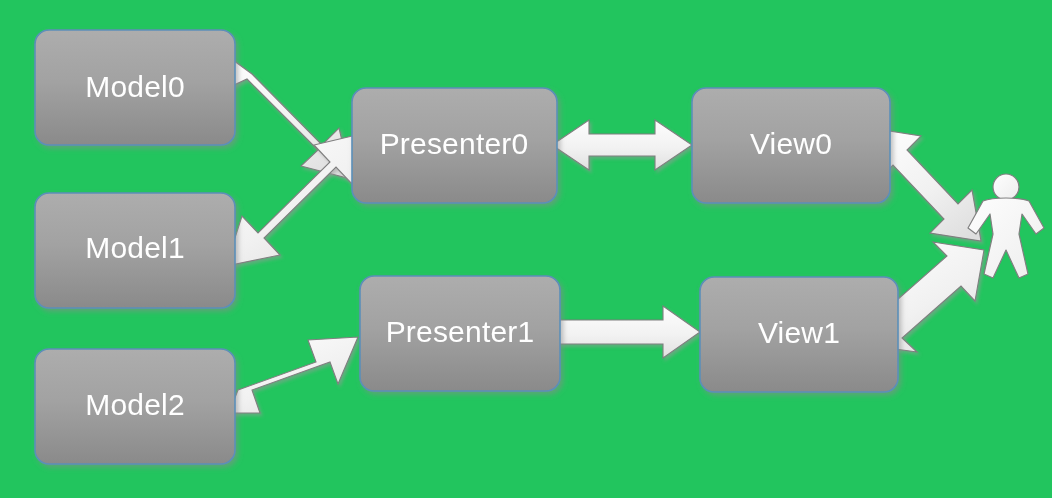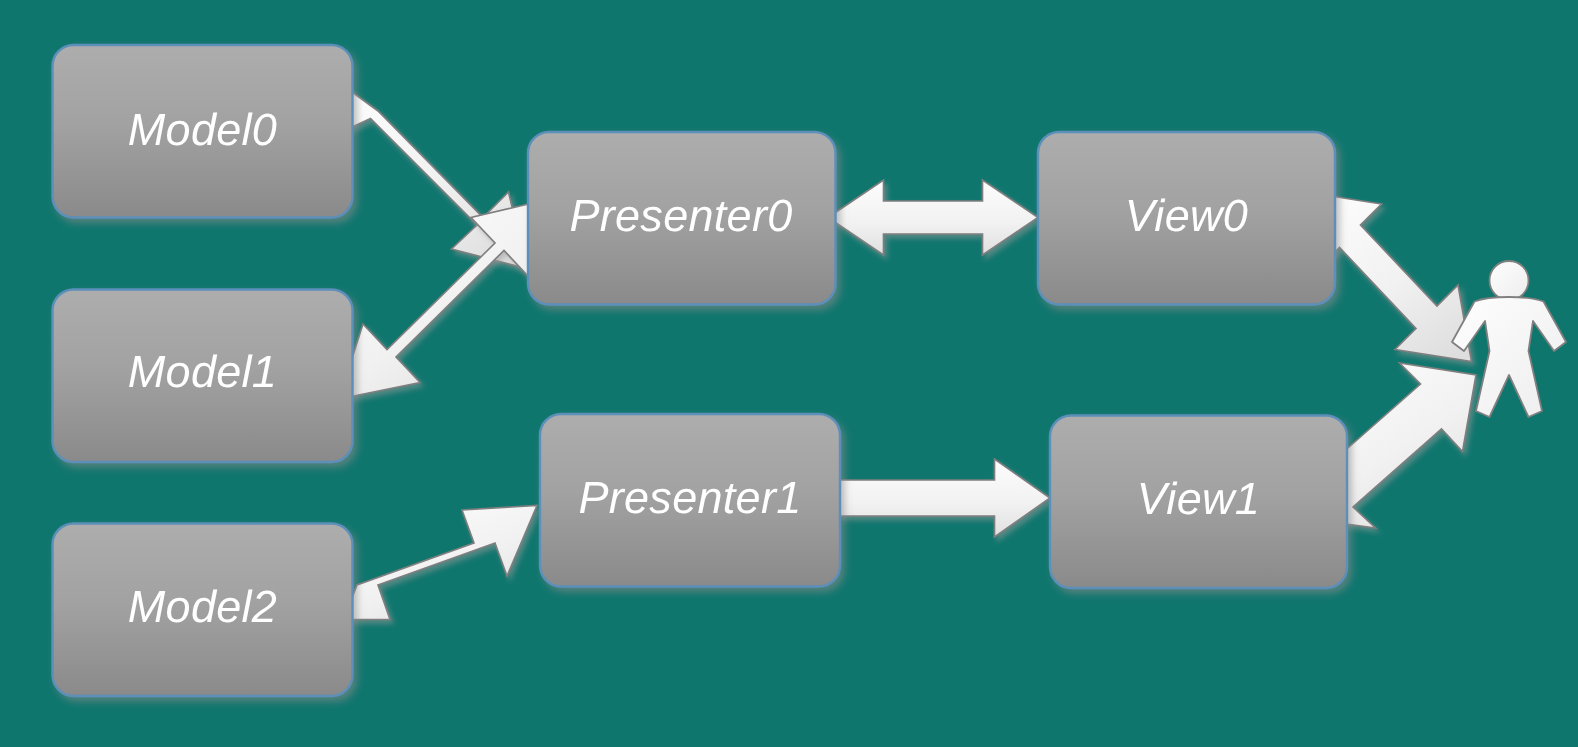--- a/index.html
+++ b/index.html
@@ -8,23 +8,22 @@
     padding: 0;
     background: #ffffff;
   }
   body {
     font-family: "Liberation Sans", sans-serif;
   }
   #diagram-canvas {
     position: relative;
     width: 1052px;
     height: 498px;
-    background: #0f766e;
+    background: #22c55e;
     overflow: hidden;
-    font-style: italic;
   }
   #diagram-svg {
     position: absolute;
     top: 0;
     left: 0;
     width: 1052px;
     height: 498px;
   }
   .node-label {
     fill: #ffffff;

